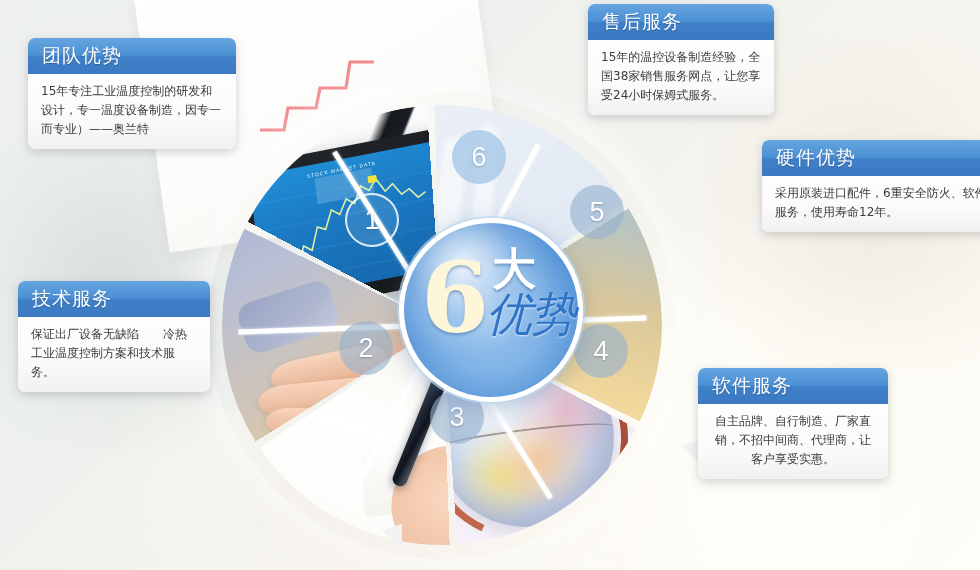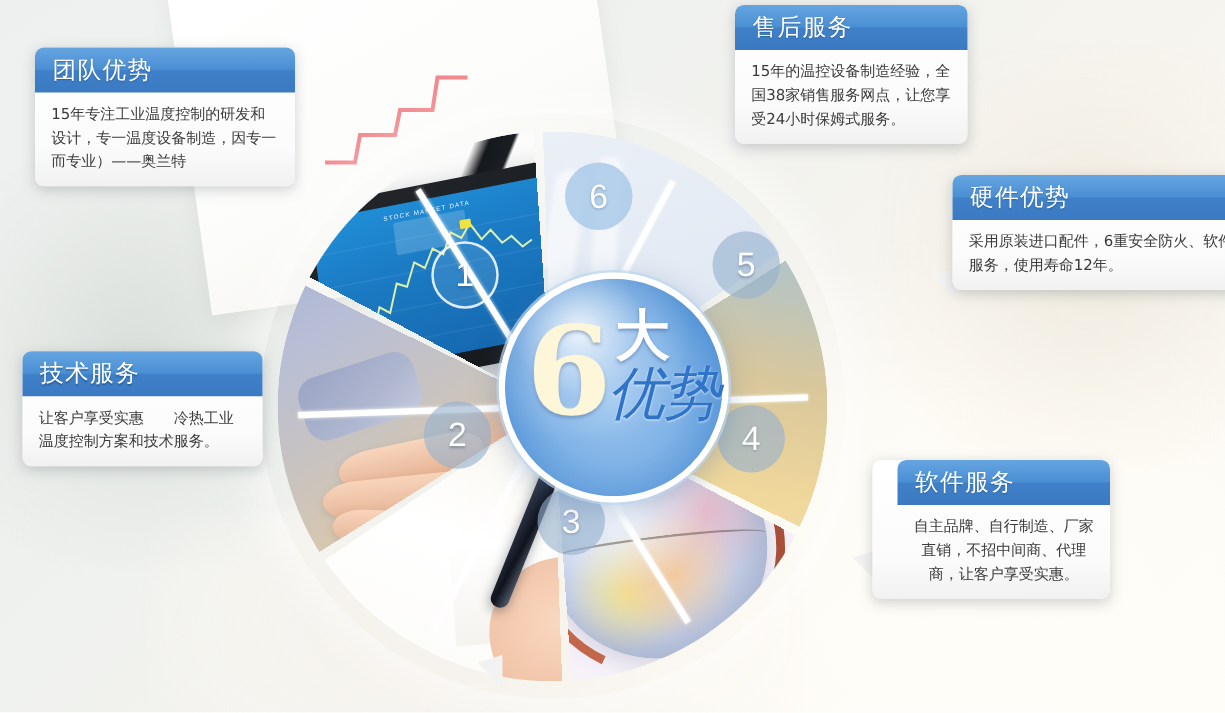--- a/index.html
+++ b/index.html
@@ -387,21 +387,21 @@
     width: 0; height: 0;
     z-index: 8;
   }
 
   
   #card-team     { left: 28px;  top: 38px;  width: 208px; }
   #card-tech     { left: 18px;  top: 281px; width: 192px; }
   #card-quality  { left: 203px; top: 450px; width: 200px; }
   #card-after    { left: 588px; top: 4px;   width: 186px; }
   #card-hardware { left: 762px; top: 140px; width: 240px; }
-  #card-software { left: 698px; top: 368px; width: 190px; padding-left: 20px; }
+  #card-software { left: 698px; top: 368px; width: 190px; }
 
   
   svg { display: block; }
 </style>
 </head>
 <body>
 
 <div id="stage">
 
   <div class="bg-blur-left"></div>
@@ -525,21 +525,21 @@
     </div>
     <div class="card-body">15年专注工业温度控制的研发和设计，专一温度设备制造，因专一而专业）——奥兰特</div>
   </div>
   <div class="tail" style="left:212px; top:118px;
        border-left:22px solid #f4f4f4; border-top:8px solid transparent; border-bottom:22px solid transparent;"></div>
 
   <div class="card" id="card-tech">
     <div class="card-head">
       <span class="title">技术服务</span>
     </div>
-    <div class="card-body">让客户享受实惠　　冷热工业温度控制方案和技术服务。</div>
+    <div class="card-body">保证出厂设备无缺陷　　冷热工业温度控制方案和技术服务。</div>
   </div>
 
   <div class="tail" style="left:382px; top:524px;
        border-right:20px solid #f2f2f2; border-top:6px solid transparent; border-bottom:20px solid transparent;"></div>
 
   <div class="card" id="card-after">
     <div class="card-head">
       <span class="title">售后服务</span>
     </div>
     <div class="card-body">15年的温控设备制造经验，全国38家销售服务网点，让您享受24小时保姆式服务。</div>

